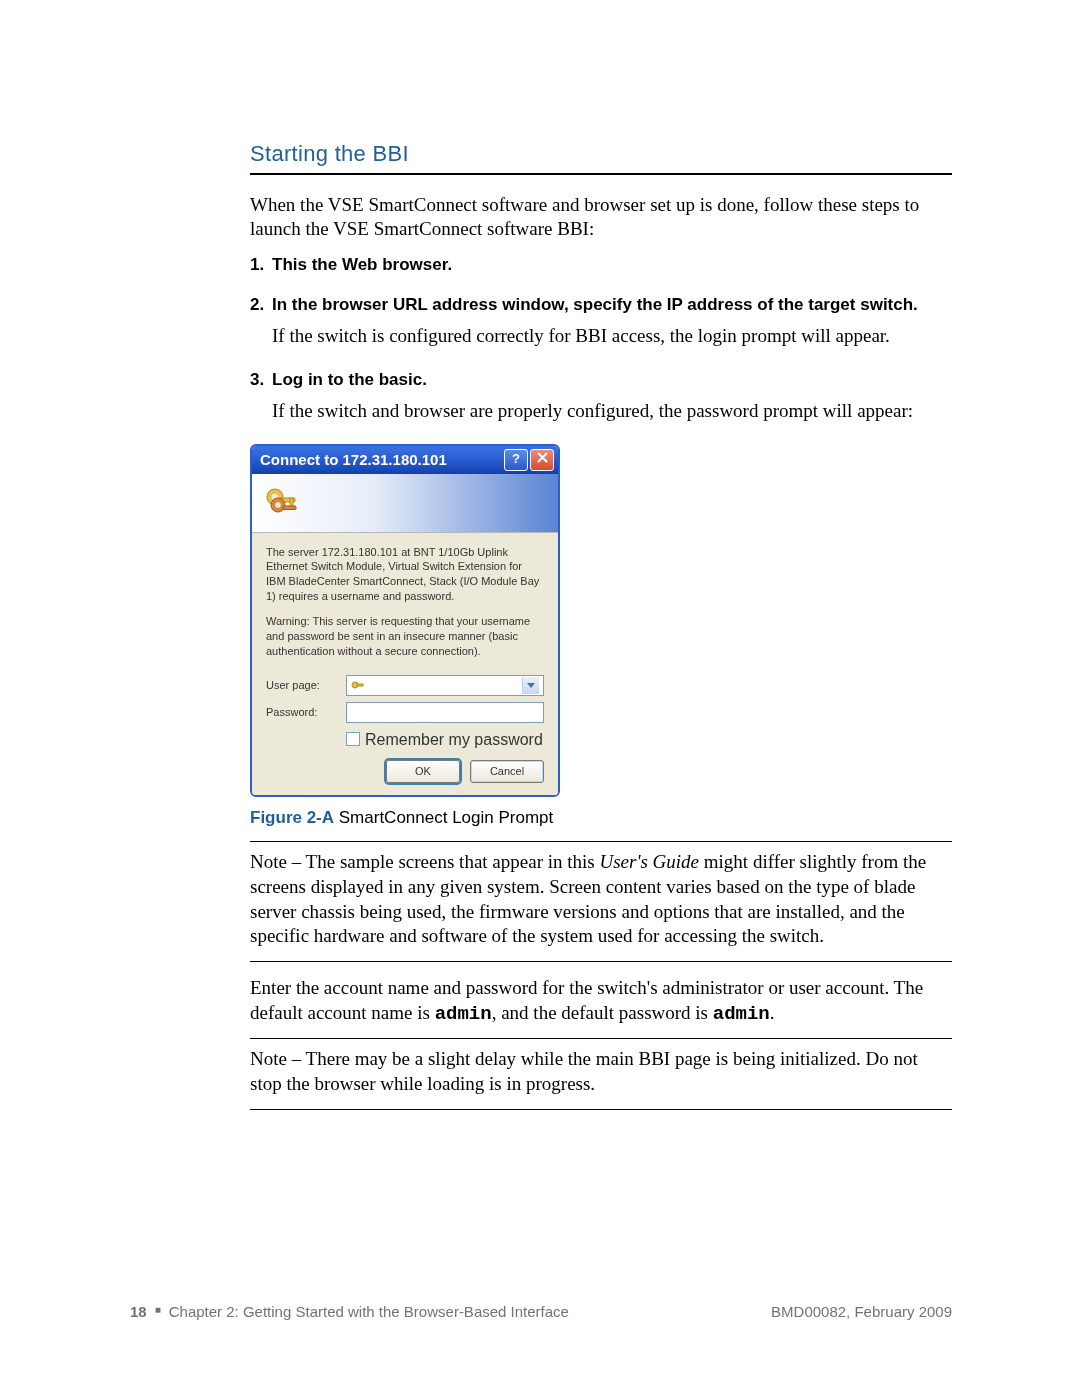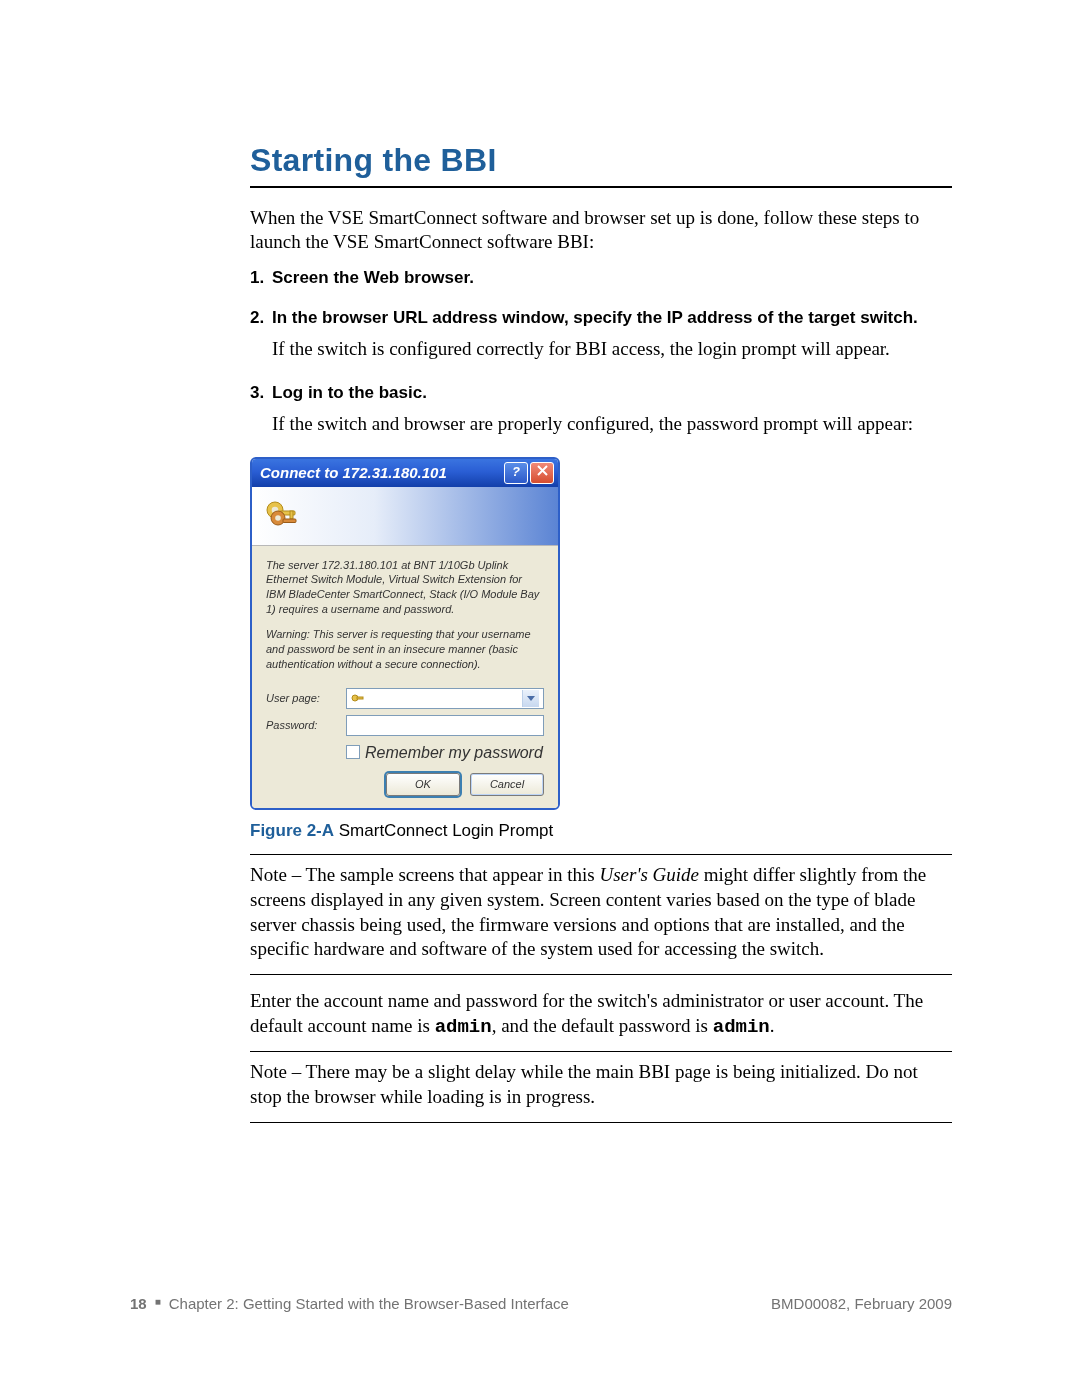--- a/index.html
+++ b/index.html
@@ -27,23 +27,23 @@
   }
   .running-header{
     font-family:Arial,Helvetica,sans-serif;
     font-weight:bold;
     color:#737373;
     font-size:16px;
     margin-bottom:44px;
   }
   .section-title{
     font-family:Arial,Helvetica,sans-serif;
-    font-weight:bold;
+    font-weight:normal;
     color:var(--accent-blue);
-    font-size:32px;
+    font-size:22px;
     margin:0 0 4px 120px;
     letter-spacing:0.3px;
   }
   .title-rule{
     height:2px;
     background:#000;
     margin-left:120px;
     margin-bottom:18px;
   }
   .indent{
@@ -71,40 +71,40 @@
   .thin-rule{
     height:1px;
     background:#000;
     margin:2px 0 8px;
   }
   .mono{font-family:"Courier New",monospace;font-weight:bold;}
   .italic{font-style:italic;}
   .bold{font-weight:normal;}
   .footer{
     position:absolute;
-    left:130px; right:128px; bottom:84px;
+    left:130px; right:128px; bottom:76px;
     font-family:Arial,Helvetica,sans-serif;
     font-size:15px;
     color:#737373;
     display:flex;
     align-items:center;
   }
   .footer .page-num{font-weight:bold;}
   .footer .sep{margin:0 8px;font-size:10px;position:relative;top:-2px;}
   .footer-right{margin-left:auto;}
   .figure-caption{
     margin:10px 0 12px 120px;
     font-family:Arial,Helvetica,sans-serif;
     font-size:17px;
     color:#000;
   }
   .figure-caption .fig-label{color:var(--accent-blue);font-weight:bold;}
 
   
-  .dialog-wrap{margin-left:120px;margin-top:4px;width:306px;border:2px solid #2d5fc8;border-radius:6px;overflow:hidden;font-family:"Tahoma",Arial,sans-serif;font-style:italic;}
+  .dialog-wrap{margin-left:120px;margin-top:4px;width:306px;border:2px solid #2d5fc8;border-radius:6px;overflow:hidden;font-family:"Tahoma",Arial,sans-serif;}
   .dlg-titlebar{
     background:linear-gradient(to bottom,#3a74e0 0%,#2a5ed4 45%,#133faa 100%);
     color:#fff;
     display:flex;
     align-items:center;
     height:28px;
     padding:0 4px 0 8px;
     font-size:15px;
     font-weight:bold;
   }
@@ -177,21 +177,21 @@
 
   <h1 class="section-title">Starting the BBI</h1>
   <div class="title-rule"></div>
 
   <p class="indent">When the VSE SmartConnect software and browser set up is done, follow these steps to launch the VSE SmartConnect software BBI:</p>
 
   <div class="ol">
     <div class="li">
       <span class="li-num">1.</span>
       <div class="li-body">
-        <span class="li-title">Screen the Web browser.</span>
+        <span class="li-title">This the Web browser.</span>
       </div>
     </div>
     <div class="li">
       <span class="li-num">2.</span>
       <div class="li-body">
         <span class="li-title">In the browser URL address window, specify the IP address of the target switch.</span>
         <div class="li-text">If the switch is configured correctly for BBI access, the login prompt will appear.</div>
       </div>
     </div>
     <div class="li">

